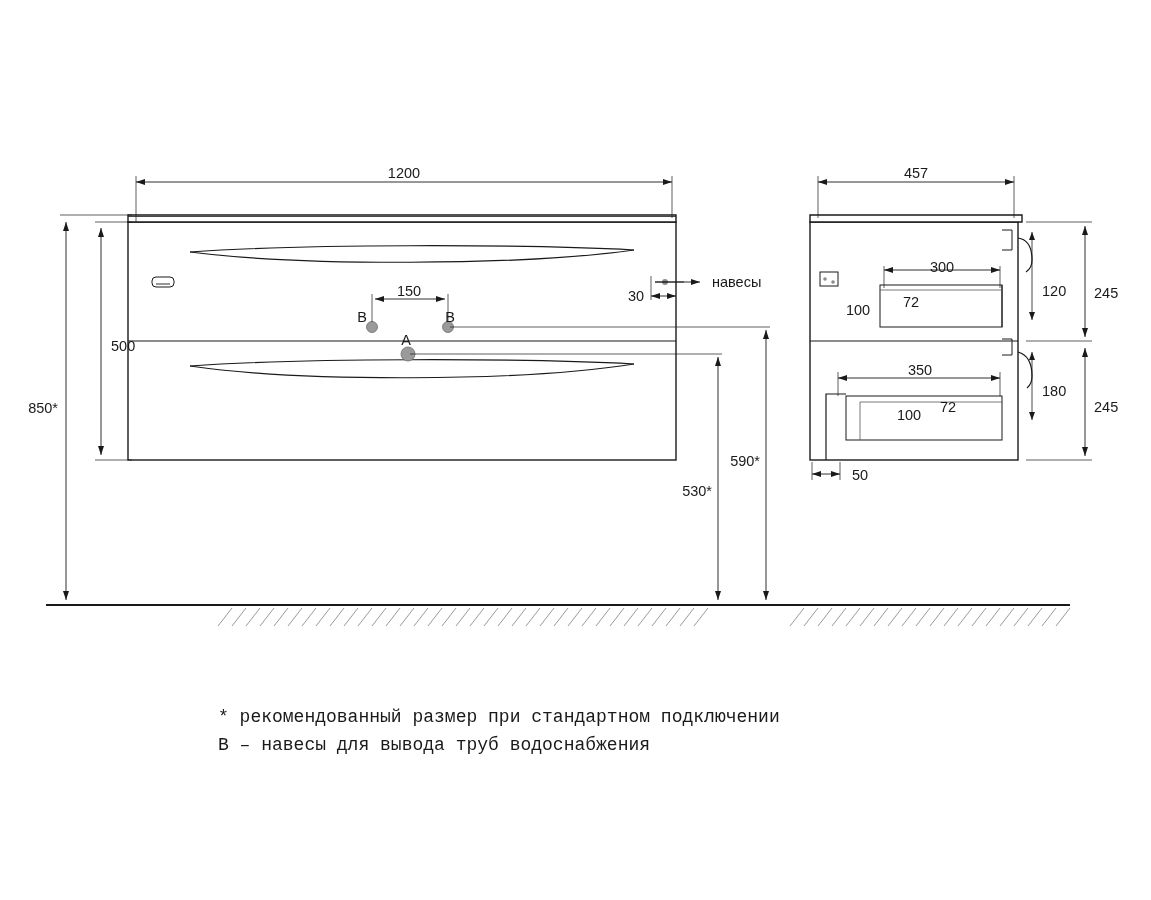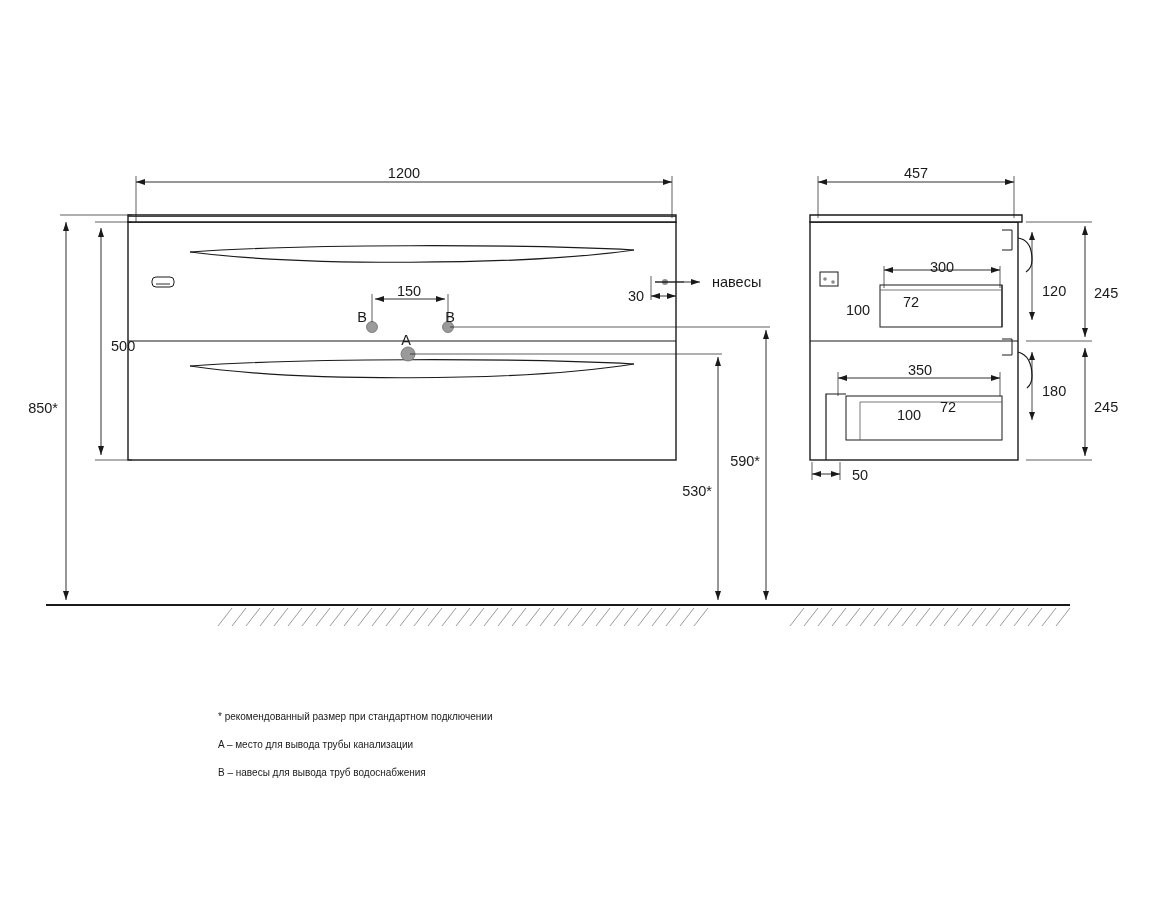--- a/index.html
+++ b/index.html
@@ -24,24 +24,25 @@
     left: 0;
     top: 0;
   }
   .legend {
     position: absolute;
     left: 218px;
     top: 703px;
     width: 700px;
   }
   .legend-line {
-    font-size: 10px;
+    font-size: 18px;
     line-height: 28px;
     color: #1a1a1a;
     white-space: nowrap;
+    font-family: Liberation Mono, monospace;
   }
   text {
     font-family: "Liberation Sans", sans-serif;
     fill: #1a1a1a;
   }
   .dim-label {
     font-size: 14.5px;
   }
 </style>
 </head>
@@ -277,17 +278,16 @@
         <line x1="1014" y1="626" x2="1028" y2="608"></line>
         <line x1="1028" y1="626" x2="1042" y2="608"></line>
         <line x1="1042" y1="626" x2="1056" y2="608"></line>
         <line x1="1056" y1="626" x2="1070" y2="608"></line>
       </g>
     </g>
   </svg>
 
   <div class="legend">
     <div class="legend-line">* рекомендованный размер при стандартном подключении</div>
-    <div class="legend-line">A – место для вывода трубы канализации</div>
     <div class="legend-line">B – навесы для вывода труб водоснабжения</div>
   </div>
 
 </div>
 
 </body></html>

